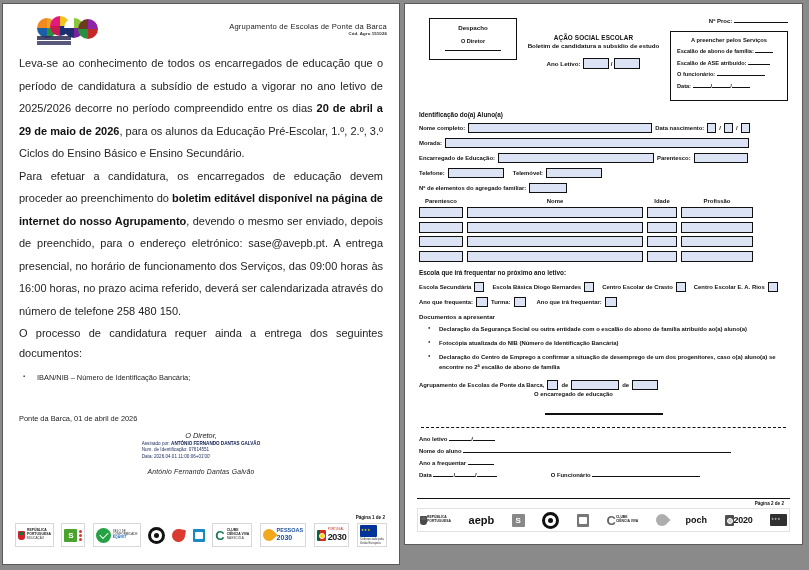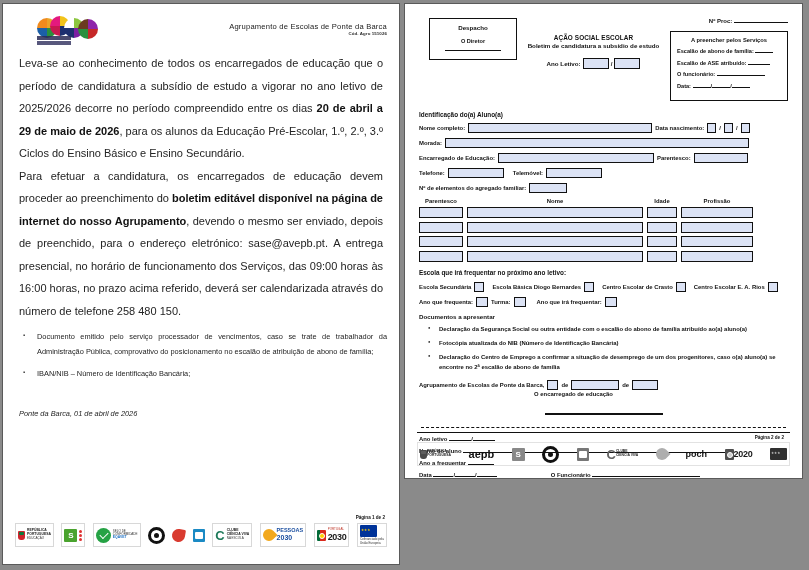--- a/index.html
+++ b/index.html
@@ -12,21 +12,21 @@
   }
   .workspace { position: relative; width: 809px; height: 570px; display: flex; gap: 4px; padding: 3px 2px; }
 
   .page {
     background: #ffffff;
     border: 1px solid #5a5a5a;
     position: relative;
     overflow: hidden;
   }
   .page-1 { width: 398px; height: 562px; padding: 8px 12px 4px 12px; }
-  .page-2 { width: 399px; height: 476px; padding: 8px 10px 4px 10px; }
+  .page-2 { width: 399px; height: 542px; padding: 8px 10px 4px 10px; }
 
   
   .p1-head { display: flex; align-items: flex-start; justify-content: space-between; height: 40px; }
   .logo-mark { display: flex; align-items: flex-start; margin-left: 22px; margin-top: 4px; }
   .logo-circles { position: relative; width: 62px; height: 26px; }
   .q-circle { position: absolute; width: 20px; height: 20px; border-radius: 50%; overflow: hidden; }
   .q-circle i { position: absolute; width: 50%; height: 50%; display:block; }
   .q-circle i:nth-child(1){ left:0; top:0; }
   .q-circle i:nth-child(2){ right:0; top:0; }
   .q-circle i:nth-child(3){ left:0; bottom:0; }
@@ -44,21 +44,21 @@
   .p1-body b { font-weight: bold; color:#111; }
   .tight { line-height: 1.9; }
 
   .bullets { margin: 6px 0 0 0; padding: 0; list-style: none; }
   .bullets li { position: relative; padding-left: 22px; font-size: 7.4px; color: #232323;
      line-height: 2.05; text-align: justify; margin-bottom: 7px; }
   .bullets li::before { content: "\25AA"; position: absolute; left: 8px; top: 0px; font-size: 6px; color: #444; }
   .ou-line { font-size: 7.4px; color: #232323; margin: -2px 0 6px 22px; }
 
   .p1-closing { font-size: 7.4px; color: #232323; line-height: 2.05; text-align: justify; padding: 0 4px; margin-top: 18px; }
-  .p1-place { font-size: 7.4px; color: #232323; margin: 28px 0 0 4px; font-style: italic; }
+  .p1-place { font-size: 7.4px; color: #232323; margin: 28px 0 0 4px; }
 
   .sig-wrap { margin-top: 8px; text-align: center; }
   .sig-title { font-size: 7.4px; font-style: italic; color: #1a1a1a; }
   .sig-box { display: inline-block; text-align: left; margin-top: 1px; }
   .sig-box .ln { font-size: 4.6px; color: #1a2a5e; line-height: 1.45; white-space: nowrap; }
   .sig-box .ln b { color: #0c1c4e; }
   .sig-name { font-size: 6.8px; font-style: italic; color: #1a1a1a; margin-top: 6px; letter-spacing: .2px; }
 
   
   .footer-1 { position: absolute; left: 12px; right: 12px; bottom: 16px; }
@@ -189,29 +189,38 @@
       <div class="school-name">
         <div class="nm">Agrupamento de Escolas de Ponte da Barca</div>
         <div class="cod">Cód. Agru 151026</div>
       </div>
     </div>
 
 
     <div class="p1-body">
       <p><span>Leva-se ao conhecimento de todos os encarregados de educação que o período de candidatura a subsídio de estudo a vigorar no ano letivo de 2025/2026 decorre no período compreendido entre os dias </span><b>20 de abril  a  29 de maio de 2026</b><span>, para os alunos da Educação Pré-Escolar, 1.º, 2.º, 3.º Ciclos do Ensino Básico e Ensino Secundário.</span></p>
       <p><span>Para efetuar a candidatura, os encarregados de educação devem proceder ao preenchimento do </span><b>boletim editável disponível na página de internet do nosso Agrupamento</b><span>, devendo o mesmo ser enviado, depois de preenchido, para o endereço eletrónico: sase@avepb.pt. A entrega presencial, no horário de funcionamento dos Serviços, das 09:00 horas às 16:00 horas, no prazo acima referido, deverá ser calendarizada através do número de telefone 258 480 150.</span></p>
+      <p class="tight">O processo de candidatura requer ainda a entrega dos seguintes documentos:</p>
     </div>
 
     <ul class="bullets">
-      <li>Documento emitido pelo serviço processador de vencimentos, caso se trate de trabalhador da Administração Pública, comprovativo do posicionamento no escalão de atribuição de abono de família;</li>
       <li>IBAN/NIB – Número de Identificação Bancária;</li>
     </ul>
 
     <div class="p1-place">Ponte da Barca, 01 de abril de 2026</div>
 
+    <div class="sig-wrap">
+      <div class="sig-title">O Diretor,</div>
+      <div class="sig-box">
+        <div class="ln"><span>Assinado por:</span> <b>ANTÓNIO FERNANDO DANTAS GALVÃO</b></div>
+        <div class="ln">Num. de Identificação: 07614551</div>
+        <div class="ln">Data: 2026.04.01 11:00:06+01'00'</div>
+      </div>
+      <div class="sig-name">António Fernando Dantas Galvão</div>
+    </div>
 
     <div class="pg-num">Página 1 de 2</div>
 
     <div class="footer-1">
       <div class="logo-row">
         <div class="lg lg-box">
           <div class="shield"></div>
           <div class="mini-txt">
               <div class="t1">REPÚBLICA</div>
               <div class="t1">PORTUGUESA</div>

